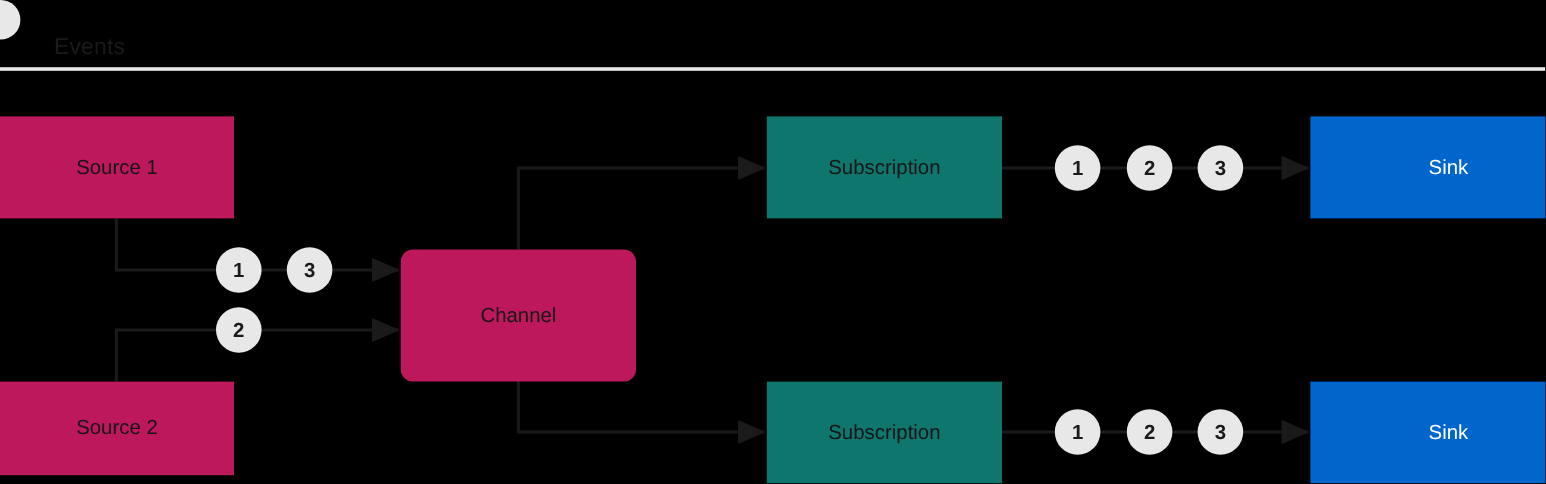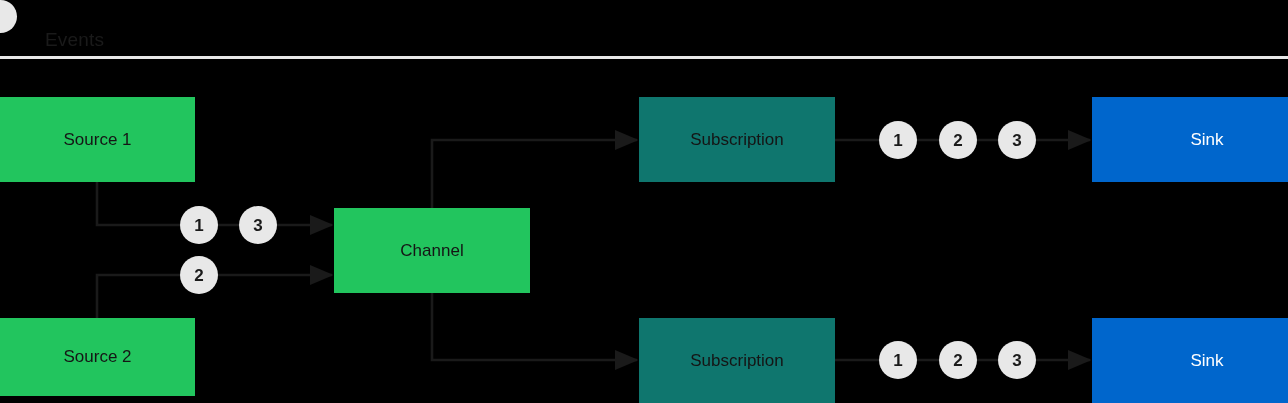--- a/index.html
+++ b/index.html
@@ -52,27 +52,27 @@
   .node {
     position: absolute;
     display: flex;
     align-items: center;
     justify-content: center;
     font-size: 17px;
     line-height: 20px;
     text-align: center;
     box-sizing: border-box;
   }
-  .node.gray  { background: #22c55e; color: #151515; text-align: right; }
+  .node.gray  { background: #be185d; color: #151515; text-align: right; }
   .node.blue  { background: #0f766e; color: #151515; }
   .node.sink  { background: #0066cc; color: #ffffff; }
 
   .src1  { left: 0px;    top: 97px;  width: 195px; height: 85px; }
   .src2  { left: 0px;    top: 318px; width: 195px; height: 78px; }
-  .chan  { left: 334px;  top: 208px; width: 196px; height: 85px; }
+  .chan  { left: 334px;  top: 208px; width: 196px; height: 110px; border-radius: 10px; }
   .sub1  { left: 639px;  top: 97px;  width: 196px; height: 85px; }
   .sub2  { left: 639px;  top: 318px; width: 196px; height: 85px; }
   .snk1  { left: 1092px; top: 97px;  width: 230px; height: 85px; }
   .snk2  { left: 1092px; top: 318px; width: 230px; height: 85px; }
 
   
   .ev {
     position: absolute;
     width: 38px;
     height: 38px;

